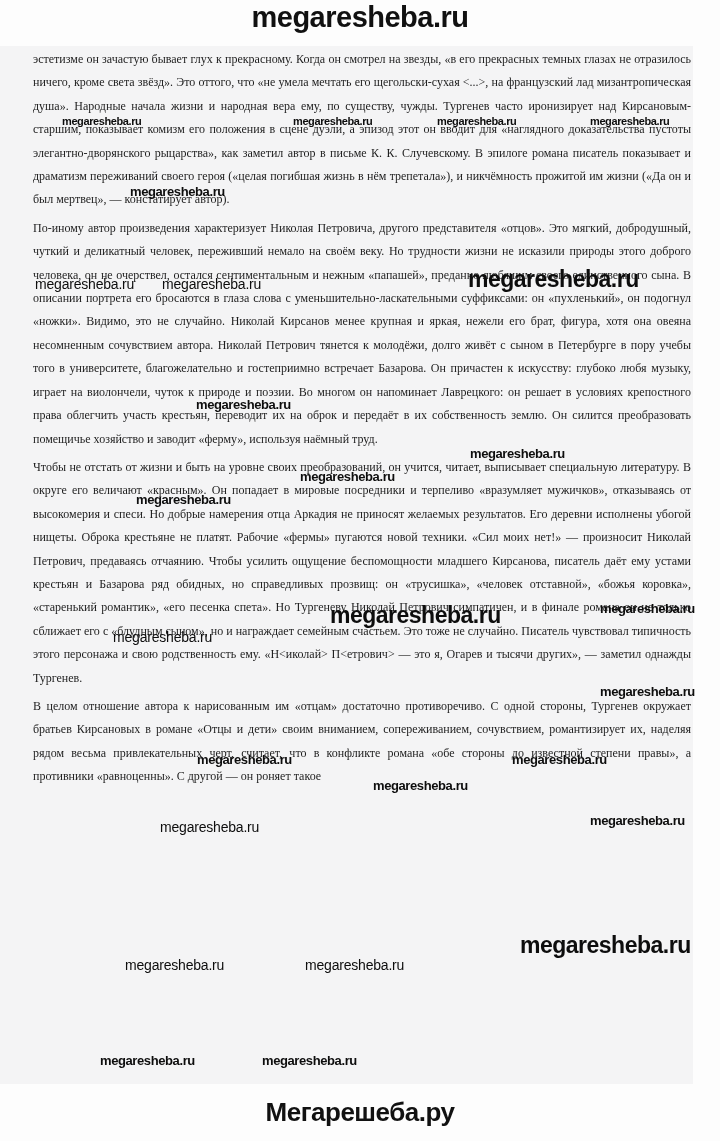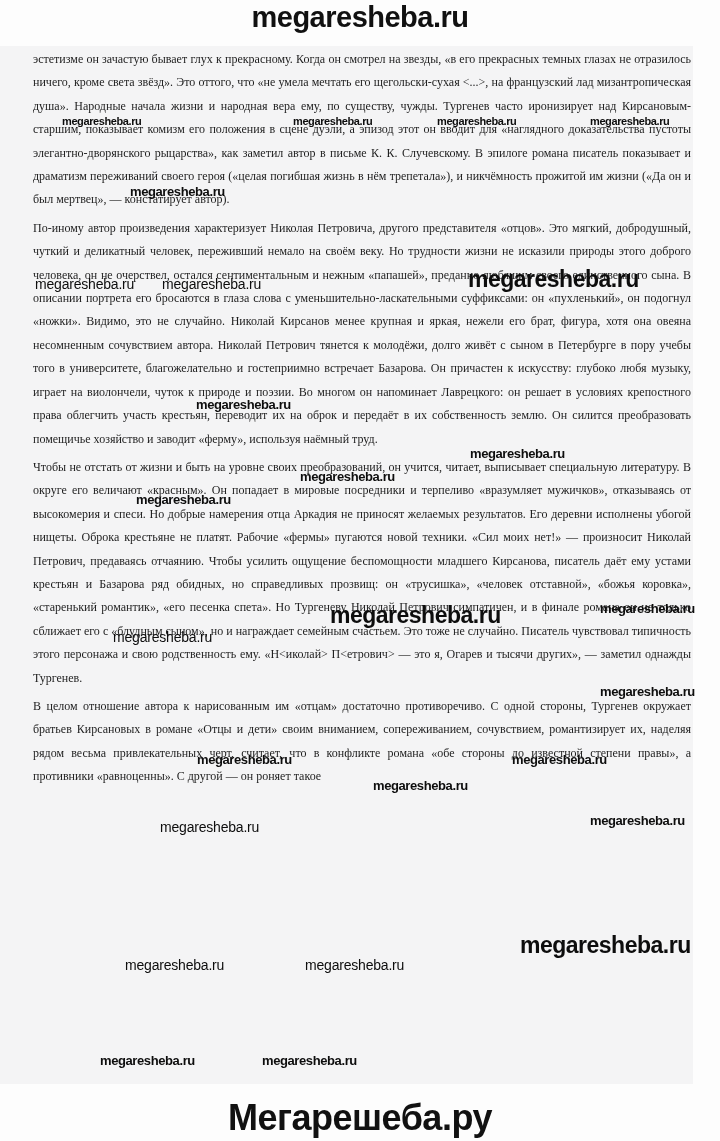--- a/index.html
+++ b/index.html
@@ -11,21 +11,21 @@
     position:absolute;left:0;top:46px;width:693px;height:1038px;
     background:#f4f4f5;
   }
   .doc-header{
     position:absolute;top:1px;left:0;width:720px;text-align:center;
     font-family:"Liberation Sans",sans-serif;font-weight:bold;font-size:29px;
     color:#111;letter-spacing:-0.5px;
   }
   .doc-footer{
     position:absolute;top:1097px;left:0;width:720px;text-align:center;
-    font-family:"Liberation Sans",sans-serif;font-weight:bold;font-size:36px;
+    font-family:"Liberation Sans",sans-serif;font-weight:bold;font-size:26px;
     color:#111;letter-spacing:-0.5px;
   }
   .text-flow{
     position:absolute;left:33px;top:48px;width:658px;
     font-family:"Liberation Serif",serif;font-size:12px;line-height:23.4px;
     color:#1d1d1d;text-align:justify;
   }
   .text-flow p{margin:0 0 5px 0;}
   .wm{
     position:absolute;font-family:"Liberation Sans",sans-serif;

